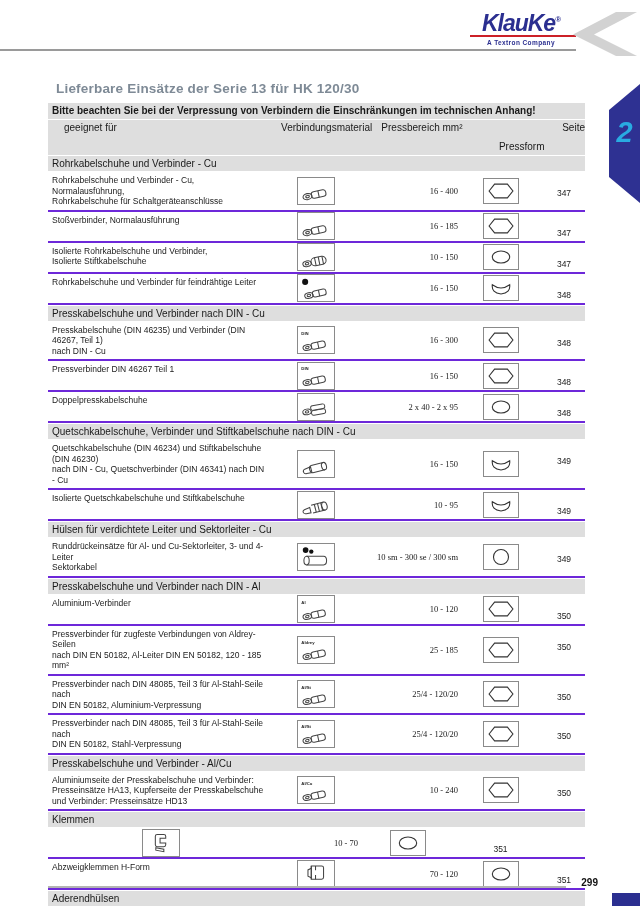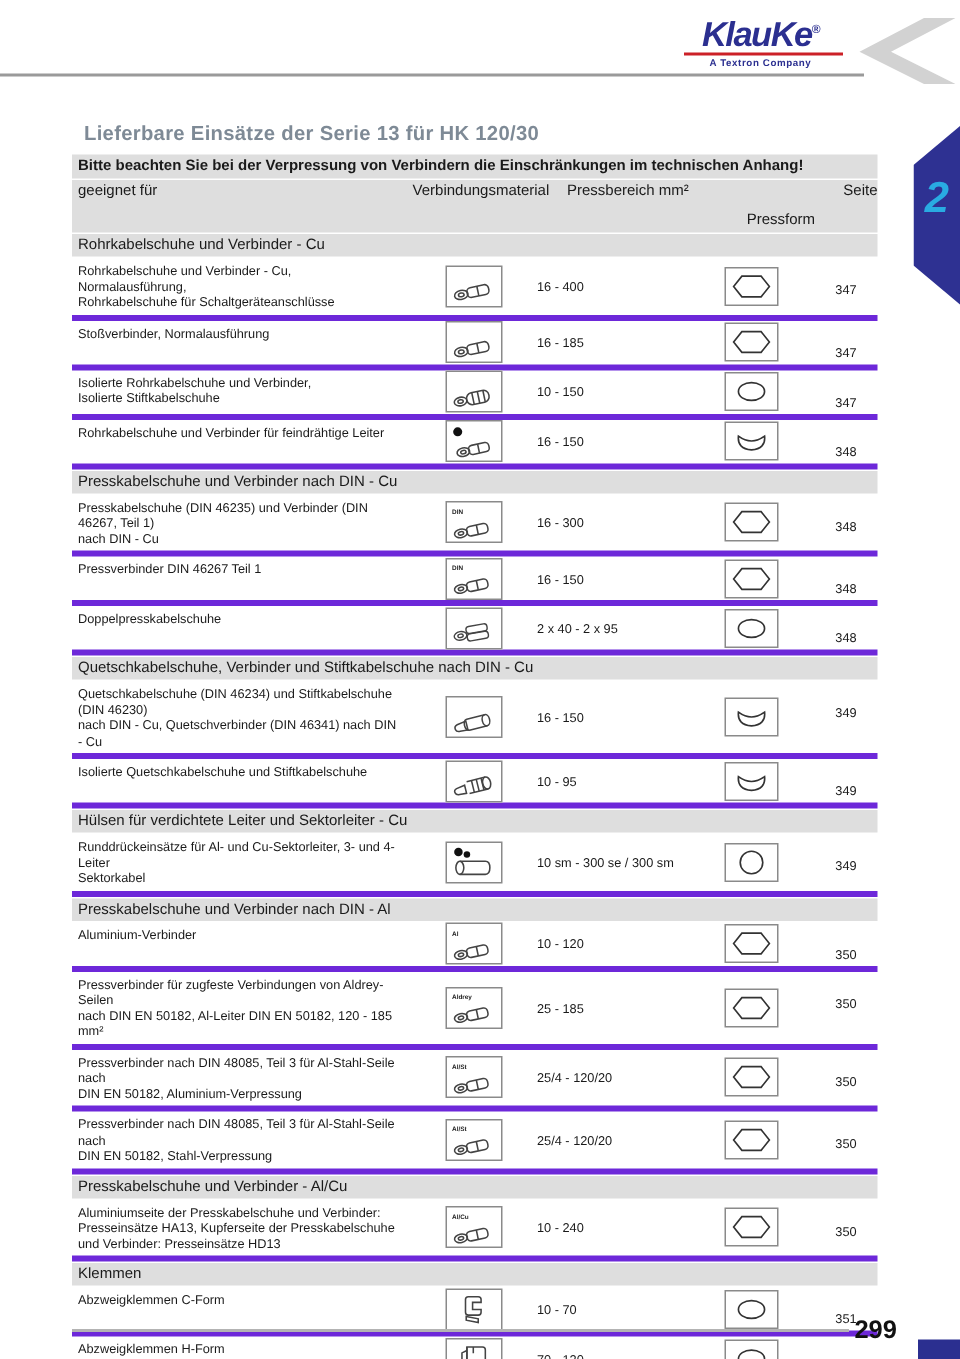--- a/index.html
+++ b/index.html
@@ -3,21 +3,21 @@
 <meta charset="utf-8">
 <style>
   html,body{margin:0;padding:0;}
   body{
     width:640px;height:906px;position:relative;background:#ffffff;overflow:hidden;
     font-family:"Liberation Sans","DejaVu Sans",sans-serif;color:#1a1a1a;
   }
   .abs{position:absolute;}
 
   
-  .logo-block{left:450px;top:8px;width:114px;text-align:center;}
+  .logo-block{left:464px;top:8px;width:114px;text-align:center;}
   .logo-text{
     color:var(--brand-blue);font-size:23px;font-weight:bold;font-style:italic;
     letter-spacing:-1px;line-height:24px;white-space:nowrap;
   }
   .logo-reg{font-size:8px;vertical-align:super;font-style:normal;}
   .logo-redline{height:2px;background:var(--brand-red);margin:0 2px 2px 6px;}
   .logo-tagline{color:var(--brand-blue);font-size:6.5px;font-weight:bold;letter-spacing:.4px;}
   .chevron{left:571px;top:11px;}
   .header-rule{left:0;top:49px;width:576px;height:2px;background:#9a9a9a;}
 
@@ -34,44 +34,44 @@
 
   
   .catalog-table{left:48px;top:103px;width:537px;}
   .band{
     background:var(--band-gray);font-size:10px;line-height:13px;
     padding:1px 0 1px 4px;margin-bottom:1px;
   }
   .notice-band{font-weight:bold;line-height:14px;}
   .cols-band{display:flex;padding-left:0;line-height:14px;}
   .cols-band .c{text-align:right;}
-  .cols-band .c0{width:225px;text-align:left;padding-left:4px;}
+  .cols-band .c0{width:225px;text-align:left;padding-left:16px;}
   .cols-band .c1{width:85px;}
   .cols-band .c2{width:100px;}
   .cols-band .c3{width:85px;margin-top:19px;}
   .cols-band .c4{width:42px;}
   .section-row{margin-top:1px;}
   .item-row{
     display:grid;grid-template-columns:225px 85px 100px 85px 42px;
-    border-bottom:4px solid #6d28d9;min-height:29px;align-items:center;
+    border-bottom:2px solid #6d28d9;min-height:29px;align-items:center;
   }
   .cell-text{
     align-self:start;padding:3px 6px 3px 4px;font-size:8.5px;line-height:10.5px;
     white-space:pre-line;
   }
-  .cell-range{text-align:left;font-size:8.5px;}
+  .cell-range{text-align:right;font-size:8.5px;font-family:Liberation Serif, serif;}
   .cell-page{align-self:start;text-align:center;padding-top:16px;font-size:8.5px;}
   .cell-icon,.cell-form{display:flex;justify-content:center;align-items:center;}
   .mbox{width:36px;height:26px;border:1px solid #8a8a8a;background:#fff;display:flex;align-items:center;justify-content:center;}
   .fbox{width:34px;height:24px;border:1px solid #8a8a8a;background:#fff;display:flex;align-items:center;justify-content:center;}
   .ilbl{font-size:4.5px;font-weight:bold;fill:#222;font-family:"Liberation Sans",sans-serif;}
 
   
   .footer-line{left:48px;top:886px;width:518px;height:2px;background:#b3b3b3;}
-  .page-number{left:556px;top:877px;width:42px;text-align:right;font-size:17px;font-weight:bold;color:#111;}
+  .page-number{left:556px;top:877px;width:42px;text-align:right;font-size:10px;font-weight:bold;color:#111;}
 </style>
 </head>
 <body>
 
 <div class="abs logo-block">
   <div class="logo-text"><span>KlauKe</span><span class="logo-reg">®</span></div>
   <div class="logo-redline"></div>
   <div class="logo-tagline">A Textron Company</div>
 </div>
 <svg class="abs chevron" width="66" height="46" viewBox="0 0 66 46">
@@ -480,21 +480,20 @@
           <span class="fbox">
             <svg viewBox="0 0 34 24" width="32" height="22">
               <polygon points="4,12 10,4.5 24,4.5 30,12 24,19.5 10,19.5" fill="none" stroke="#333" stroke-width="1.2"></polygon>
             </svg>
           </span>
         </div>
         <div class="cell-page">350</div>
       </div>
       <div class="band section-row">Klemmen</div>
       <div class="item-row">
-        <div class="cell-text">Abzweigklemmen C-Form</div>
         <div class="cell-icon">
           <span class="mbox">
             <svg viewBox="0 0 36 26" width="34" height="25">
               <g fill="none" stroke="#444" stroke-width="1.1">
                 <path d="M14,4.5 h7 q2,0 2,2 v2 h-6 v5 h6 v2 q0,2 -2,2 h-7 q-2,0 -2,-2 v-9 q0,-2 2,-2 z"></path>
                 <path d="M12.5,18.5 l8.5,1.6 v2.6 l-8.5,-1.6 z"></path>
               </g>
             </svg>
           </span>
         </div>

